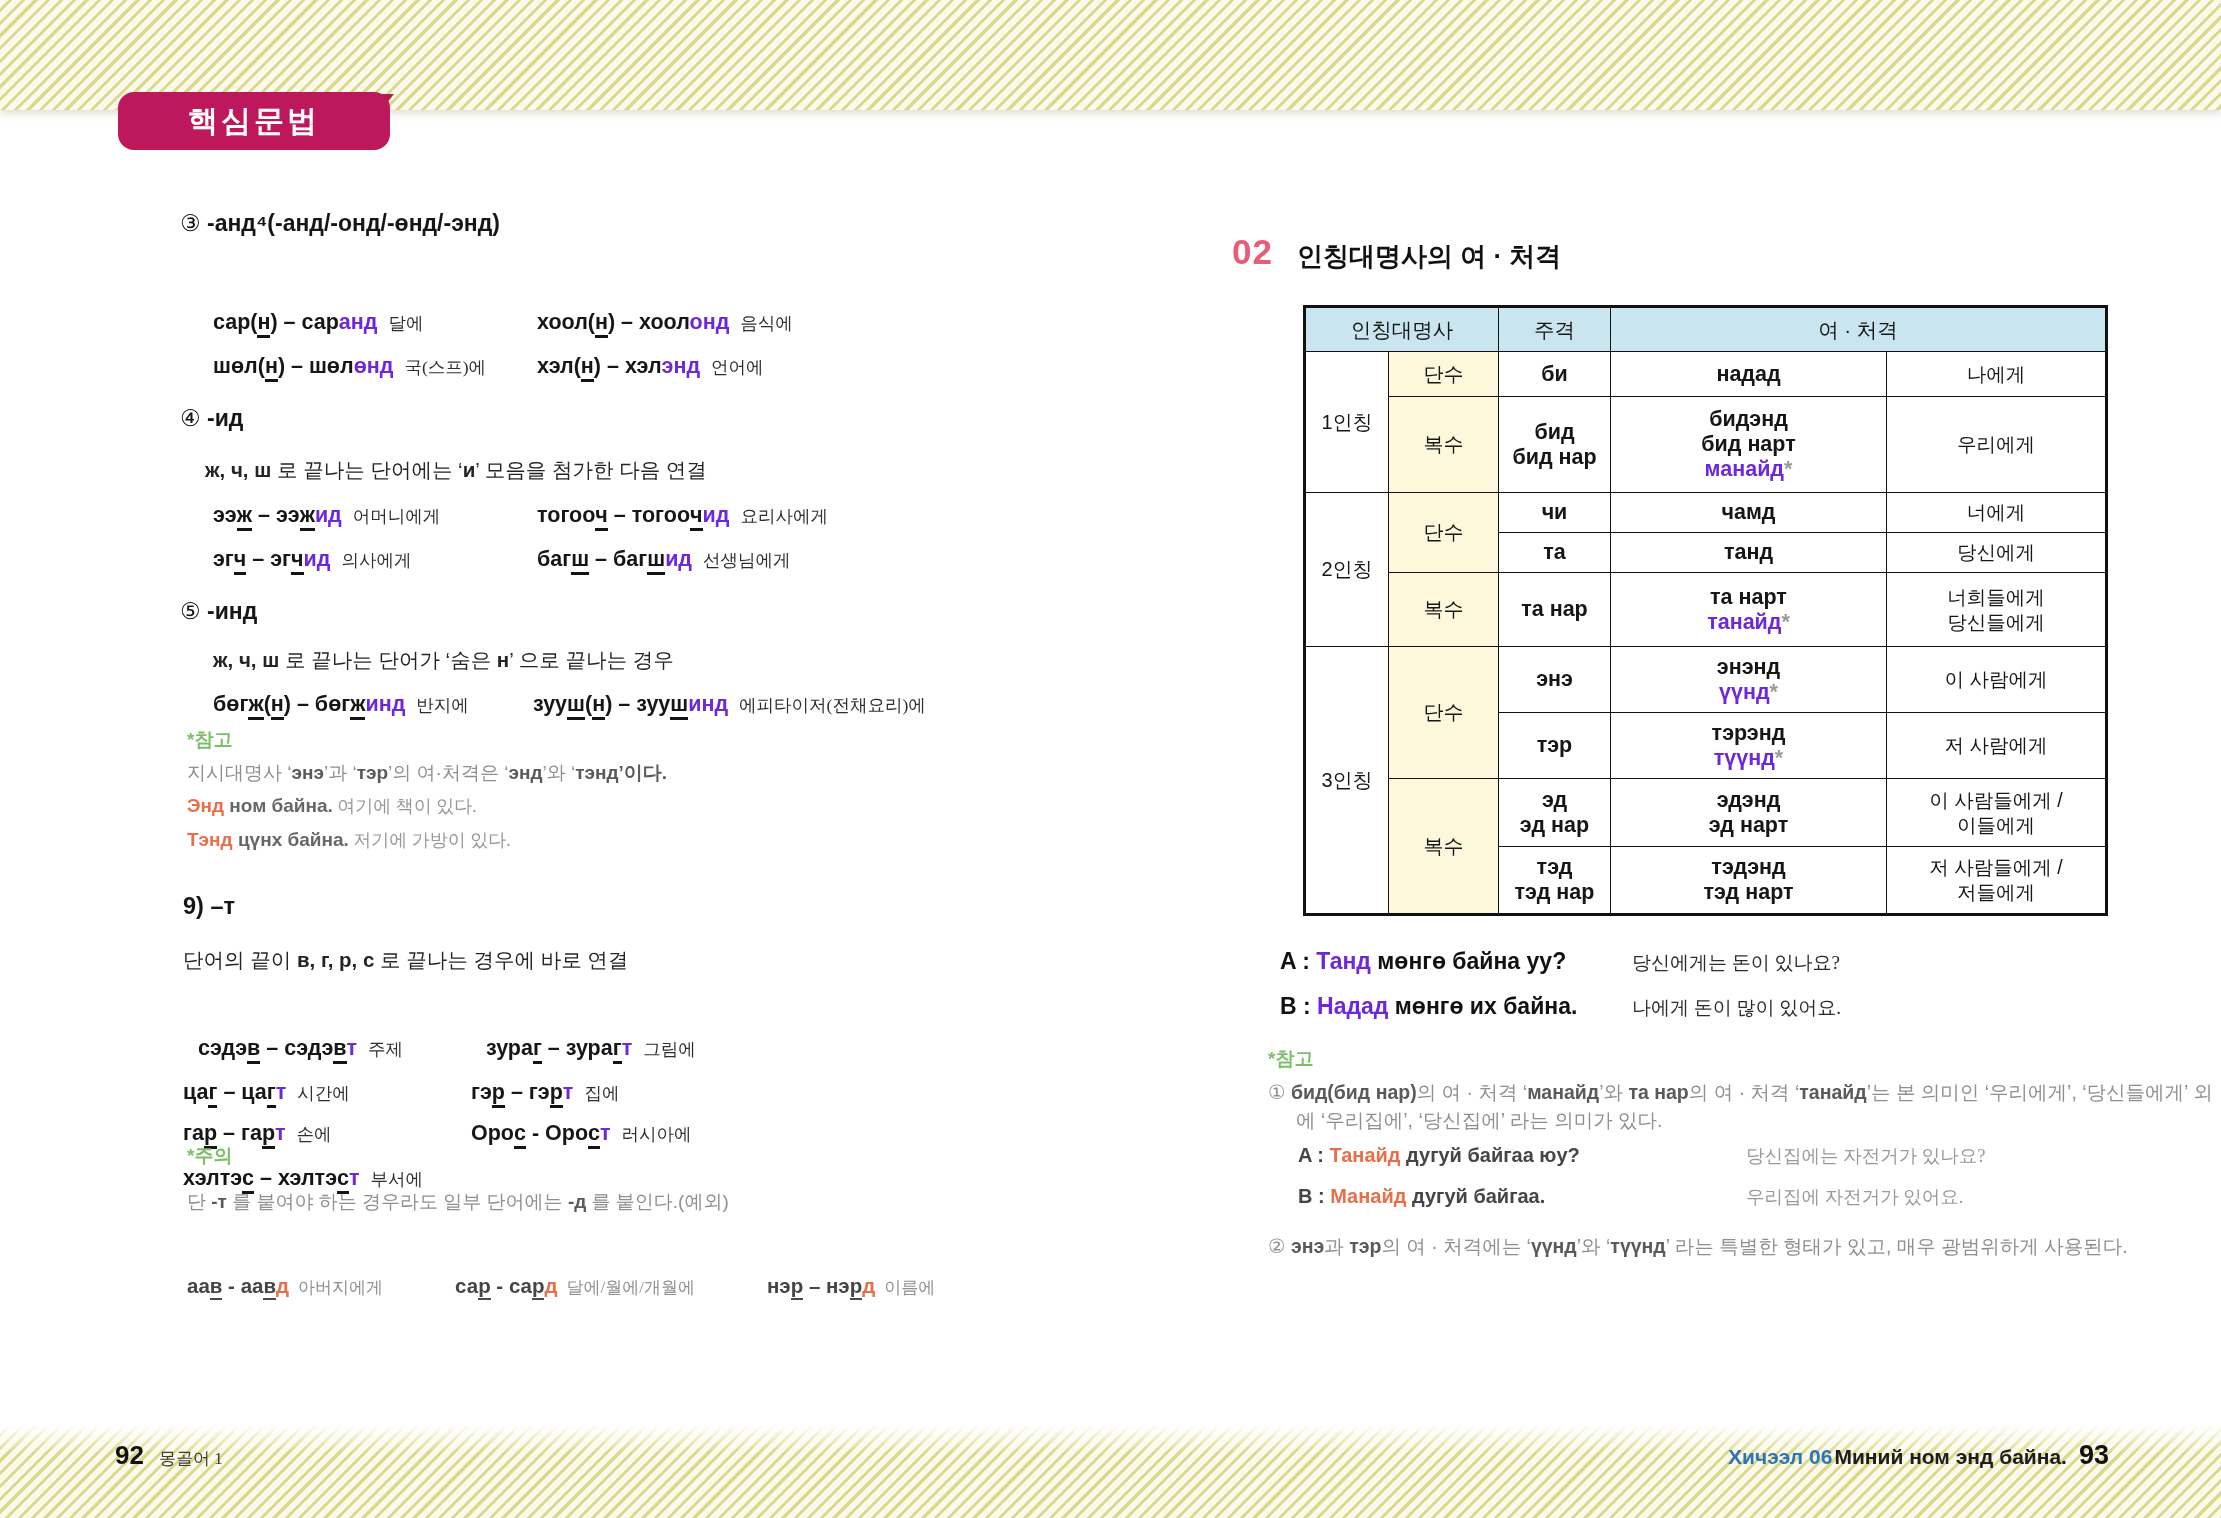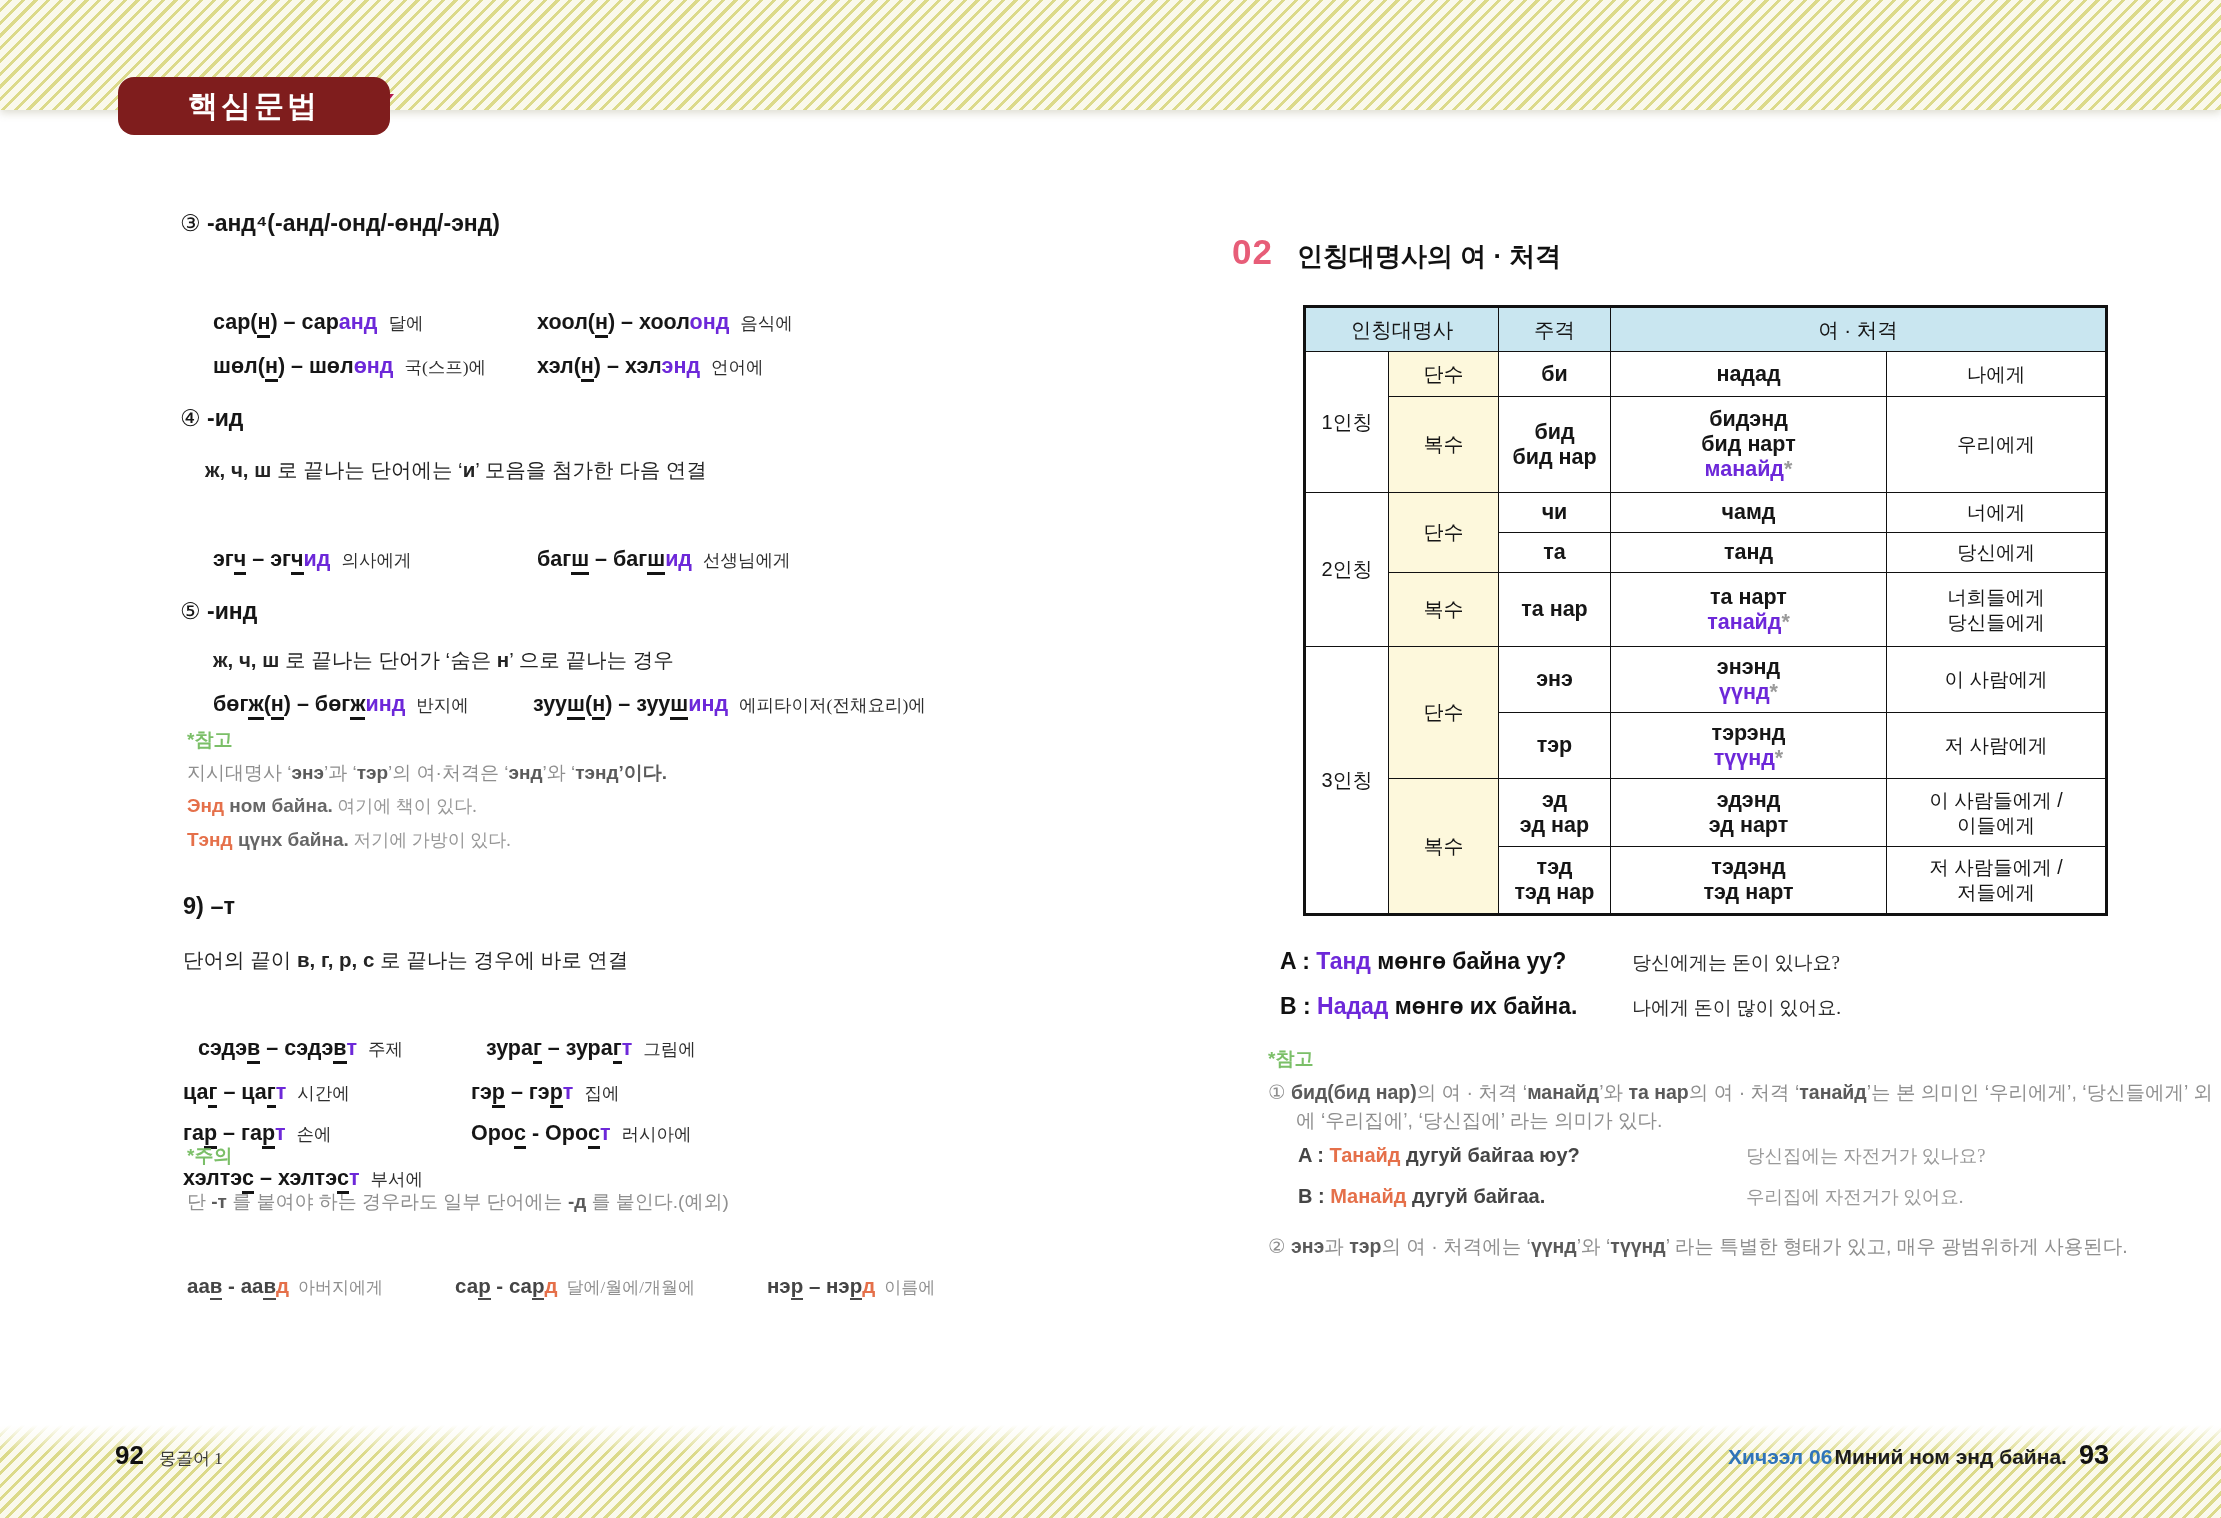--- a/index.html
+++ b/index.html
@@ -7,21 +7,21 @@
         font-family:"Liberation Sans","DejaVu Sans",sans-serif;color:#161616;}
   .band{position:absolute;left:0;width:100%;
         background:repeating-linear-gradient(135deg,#faf9ec 0px,#faf9ec 6px,#dcda8a 6px,#dcda8a 9px);}
   .band-top{top:0;height:110px;box-shadow:0 3px 8px rgba(120,115,70,.25);}
   .band-bottom{top:1425px;height:93px;}
   .band-bottom::before{content:"";position:absolute;top:0;left:0;right:0;height:28px;
         background:linear-gradient(#ffffff,rgba(255,255,255,0));}
   .abs{position:absolute;white-space:nowrap;}
   .wrap{white-space:normal;}
   
-  .badge{left:118px;top:77px;width:272px;height:58px;background:#7f1d1d;border-radius:16px;
+  .badge{left:118px;top:92px;width:272px;height:58px;background:#be185d;border-radius:16px;
          display:flex;align-items:center;justify-content:center;z-index:3;}
   .badge span{color:#fff;font-weight:bold;font-size:30px;letter-spacing:3px;}
   .badge-fold{left:370px;top:94px;width:0;height:0;border-top:30px solid #b3194a;
          border-right:24px solid transparent;z-index:2;}
   
   .sec-title{font-size:23px;}
   .circ{font-weight:400;}
   .bt{font-weight:bold;}
   .desc{font-size:20.5px;color:#242424;}
   .desc .b{font-weight:bold;}
@@ -96,20 +96,24 @@
     <span class="w324"><span>сар(</span><span class="ul">н</span><span>) – сар</span><span class="rd">анд</span><span class="kr">달에</span></span>
     <span><span>хоол(</span><span class="ul">н</span><span>) – хоол</span><span class="rd">онд</span><span class="kr">음식에</span></span>
   </div>
   <div class="abs ex exrow" style="left:213px;top:354px">
     <span class="w324"><span>шөл(</span><span class="ul">н</span><span>) – шөл</span><span class="rd">өнд</span><span class="kr">국(스프)에</span></span>
     <span><span>хэл(</span><span class="ul">н</span><span>) – хэл</span><span class="rd">энд</span><span class="kr">언어에</span></span>
   </div>
 
   <div class="abs sec-title" style="left:180px;top:405px"><span class="circ">④ </span><span class="bt">-ид</span></div>
   <div class="abs desc" style="left:205px;top:456px"><span class="b">ж, ч, ш</span><span> 로 끝나는 단어에는 ‘</span><span class="b">и</span><span>’ 모음을 첨가한 다음 연결</span></div>
+  <div class="abs ex exrow" style="left:213px;top:503px">
+    <span class="w324"><span>ээ</span><span class="ul">ж</span><span> – ээ</span><span class="ul">ж</span><span class="rd">ид</span><span class="kr">어머니에게</span></span>
+    <span><span>тогоо</span><span class="ul">ч</span><span> – тогоо</span><span class="ul">ч</span><span class="rd">ид</span><span class="kr">요리사에게</span></span>
+  </div>
   <div class="abs ex exrow" style="left:213px;top:547px">
     <span class="w324"><span>эг</span><span class="ul">ч</span><span> – эг</span><span class="ul">ч</span><span class="rd">ид</span><span class="kr">의사에게</span></span>
     <span><span>баг</span><span class="ul">ш</span><span> – баг</span><span class="ul">ш</span><span class="rd">ид</span><span class="kr">선생님에게</span></span>
   </div>
 
   <div class="abs sec-title" style="left:180px;top:598px"><span class="circ">⑤ </span><span class="bt">-инд</span></div>
   <div class="abs desc" style="left:213px;top:646px"><span class="b">ж, ч, ш</span><span> 로 끝나는 단어가 ‘숨은 </span><span class="b">н</span><span>’ 으로 끝나는 경우</span></div>
   <div class="abs ex exrow" style="left:213px;top:692px">
     <span class="w320"><span>бөг</span><span class="ul">ж</span><span>(</span><span class="ul">н</span><span>) – бөг</span><span class="ul">ж</span><span class="rd">инд</span><span class="kr">반지에</span></span>
     <span><span>зуу</span><span class="ul">ш</span><span>(</span><span class="ul">н</span><span>) – зуу</span><span class="ul">ш</span><span class="rd">инд</span><span class="kr">에피타이저(전채요리)에</span></span>

